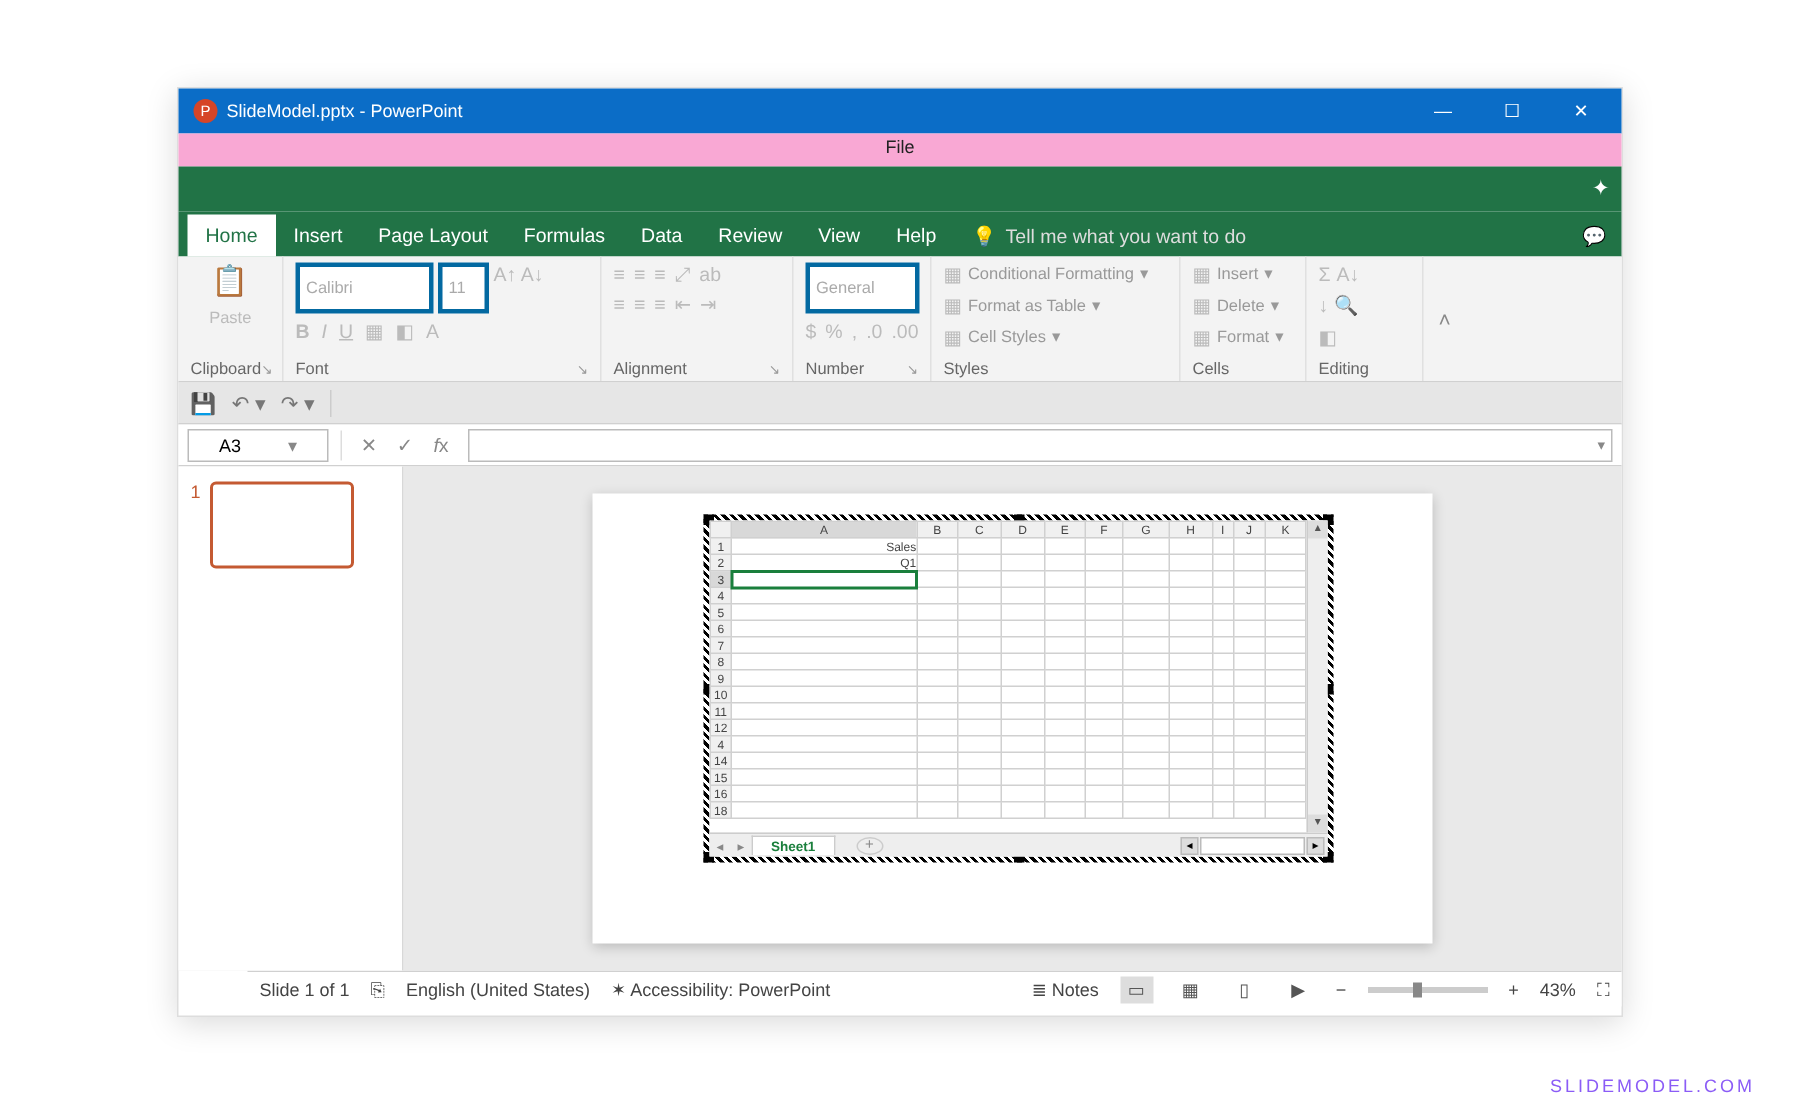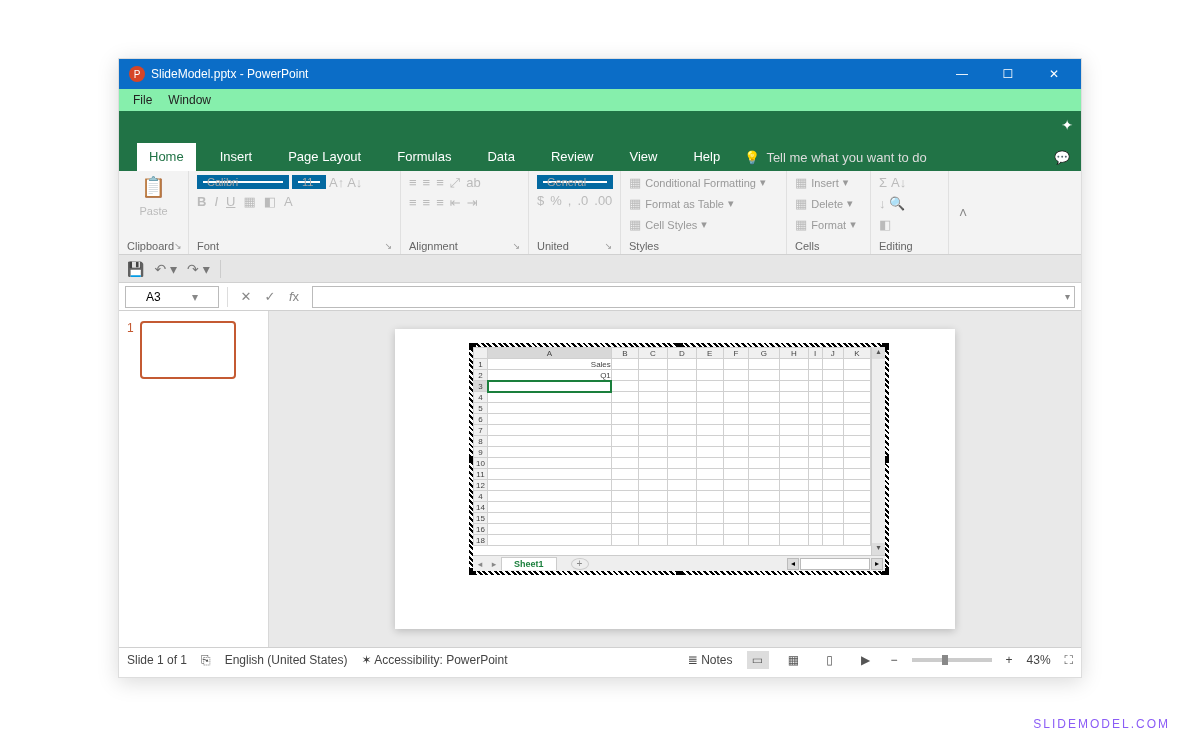--- a/index.html
+++ b/index.html
@@ -8,44 +8,44 @@
   .watermark { position: absolute; right: 30px; bottom: 12px; font-size: 12px; color: #8b5cf6; letter-spacing: 2px; }
 
   
   .titlebar { height: 30px; background: #0b6dc7; display: flex; align-items: center; padding: 0 4px; color: #fff; font-size: 12px; }
   .titlebar .app-icon { width: 16px; height: 16px; border-radius: 50%; background: #d64527; margin: 0 6px; display: flex; align-items: center; justify-content: center; font-size: 10px; color:#fff;}
   .titlebar .title { flex: 0 0 auto; }
   .titlebar .spacer { flex: 1; }
   .winbtn { width: 46px; height: 30px; display:flex; align-items:center; justify-content:center; color:#fff; }
 
   
-  .menubar { height: 22px; background: #86efac; display:flex; align-items:center; padding: 0 6px; font-size: 12px; color:#222; }
+  .menubar { height: 22px; background: #f9a8d4; display:flex; align-items:center; padding: 0 6px; font-size: 12px; color:#222;flex-direction:column; }
   .menubar .mitem { padding: 2px 8px; }
 
   
   .greenstrip { height: 30px; background: #217346; position: relative; }
   .greenstrip .wand { position:absolute; right:8px; top:6px; color:#fff; font-size: 14px; }
 
   
   .tabs { height: 30px; background: #217346; display:flex; align-items:flex-end; padding-left: 6px; color:#fff; font-size: 13px; }
-  .tab { padding: 6px 12px 7px; margin-left: 12px; }
+  .tab { padding: 6px 12px 7px; }
   .tab.active { background:#fff; color:#217346; }
   .tellme { display:flex; align-items:center; gap:6px; padding: 6px 12px; color:#ddd; }
   .tabs .spacer { flex:1; }
   .tabs .comment { padding: 6px 10px; color:#cde; }
 
   
   .ribbon { height: 84px; background: #f3f3f3; border-bottom: 1px solid #d0d0d0; display:flex; font-size: 11px; color:#999; }
   .rgroup { border-right: 1px solid #e0e0e0; display:flex; flex-direction:column; padding: 4px 8px 2px 8px; }
   .rgroup .body { flex:1; display:flex; align-items:flex-start; gap:6px; }
   .rgroup .label { text-align:center; font-size: 11px; color:#666; padding-top:2px; display:flex; justify-content:space-between; align-items:center;}
   .dlaunch { font-size: 9px; color:#999; }
   .grey { color:#bbb; }
   .smicon { font-size: 13px; color:#bbb; }
-  .field { border:6px solid #0369a1; background:#fff; color:#aaa; font-size:11px; padding:1px 4px; height:14px; display:inline-flex; align-items:center; }
+  .field { border:3px solid #0369a1; background:#fff; color:#aaa; font-size:11px; padding:1px 4px; height:34px; display:inline-flex; align-items:center; }
   .btnstack { display:flex; flex-direction:column; gap:2px; font-size:11px; color:#999; }
   .btnrow { display:flex; align-items:center; gap:4px; white-space:nowrap; }
   .collapse-caret { align-self:center; padding:0 10px; color:#888; font-size:14px;}
 
   
   .qat { height: 28px; background:#e6e6e6; border-bottom:1px solid #d0d0d0; display:flex; align-items:center; gap:10px; padding:0 8px; color:#777; font-size:14px;}
   .qat .sep { width:1px; height:18px; background:#ccc; }
 
   
   .fbar { height: 28px; background:#fff; border-bottom:1px solid #d0d0d0; display:flex; align-items:center; padding: 3px 6px; gap:4px;}
@@ -86,21 +86,21 @@
   .vscroll .down{position:absolute;bottom:0;left:0;right:0;}
   .sheettabs { height:16px; background:#eee; border-top:1px solid #ccc; display:flex; align-items:center; font-size:9px;}
   .sheettabs .nav{width:14px;text-align:center;color:#888;}
   .sheettabs .stab{background:#fff;border:1px solid #ccc;border-bottom:none;padding:1px 12px;color:#1a7f3c;font-weight:bold;}
   .sheettabs .plus{width:18px;text-align:center;color:#888;border:1px solid #ccc;border-radius:50%;height:12px;line-height:10px;margin-left:14px;font-size:10px;}
   .sheettabs .hsb{margin-left:auto;display:flex;align-items:center;gap:1px;margin-right:2px;}
   .sheettabs .hsb .btnh{width:12px;height:12px;background:#ddd;border:1px solid #bbb;text-align:center;font-size:8px;}
   .sheettabs .hsb .track{width:70px;height:12px;background:#fff;border:1px solid #bbb;}
 
   
-  .statusbar { height: 24px; border-top:1px solid #d0d0d0; background:#fff; display:flex; align-items:center; font-size:12px; color:#444; padding:0 8px; gap:14px;}
+  .statusbar { height: 24px; border-top:1px solid #d0d0d0; background:#fff; display:flex; align-items:center; font-size:12px; color:#444; padding:0 8px; gap:14px;margin-left:46px;}
   .statusbar .spacer{flex:1;}
   .viewbtn { width:22px; height:18px; display:flex;align-items:center;justify-content:center; color:#555;}
   .viewbtn.active{background:#ddd;}
   .zoomslider{width:80px;height:4px;background:#ccc;position:relative;}
   .zoomslider .thumbz{position:absolute;left:30px;top:-3px;width:6px;height:10px;background:#888;}
 </style>
 </head>
 <body>
 
 <div class="outer-card">
@@ -203,21 +203,21 @@
         <span class="field" style="width:76px">General</span>
         <div style="display:flex;gap:6px;">
           <span class="smicon">$</span>
           <span class="smicon">%</span>
           <span class="smicon">,</span>
           <span class="smicon">.0</span>
           <span class="smicon">.00</span>
         </div>
       </div>
       <div class="label">
-          <span>United</span>
+          <span>Number</span>
           <span class="dlaunch">↘</span>
         </div>
     </div>
 
     <div class="rgroup" style="width:166px">
       <div class="body btnstack">
         <div class="btnrow"><span class="smicon">▦</span><span>Conditional Formatting</span> ▾</div>
         <div class="btnrow"><span class="smicon">▦</span><span>Format as Table</span> ▾</div>
         <div class="btnrow"><span class="smicon">▦</span><span>Cell Styles</span> ▾</div>
       </div>

